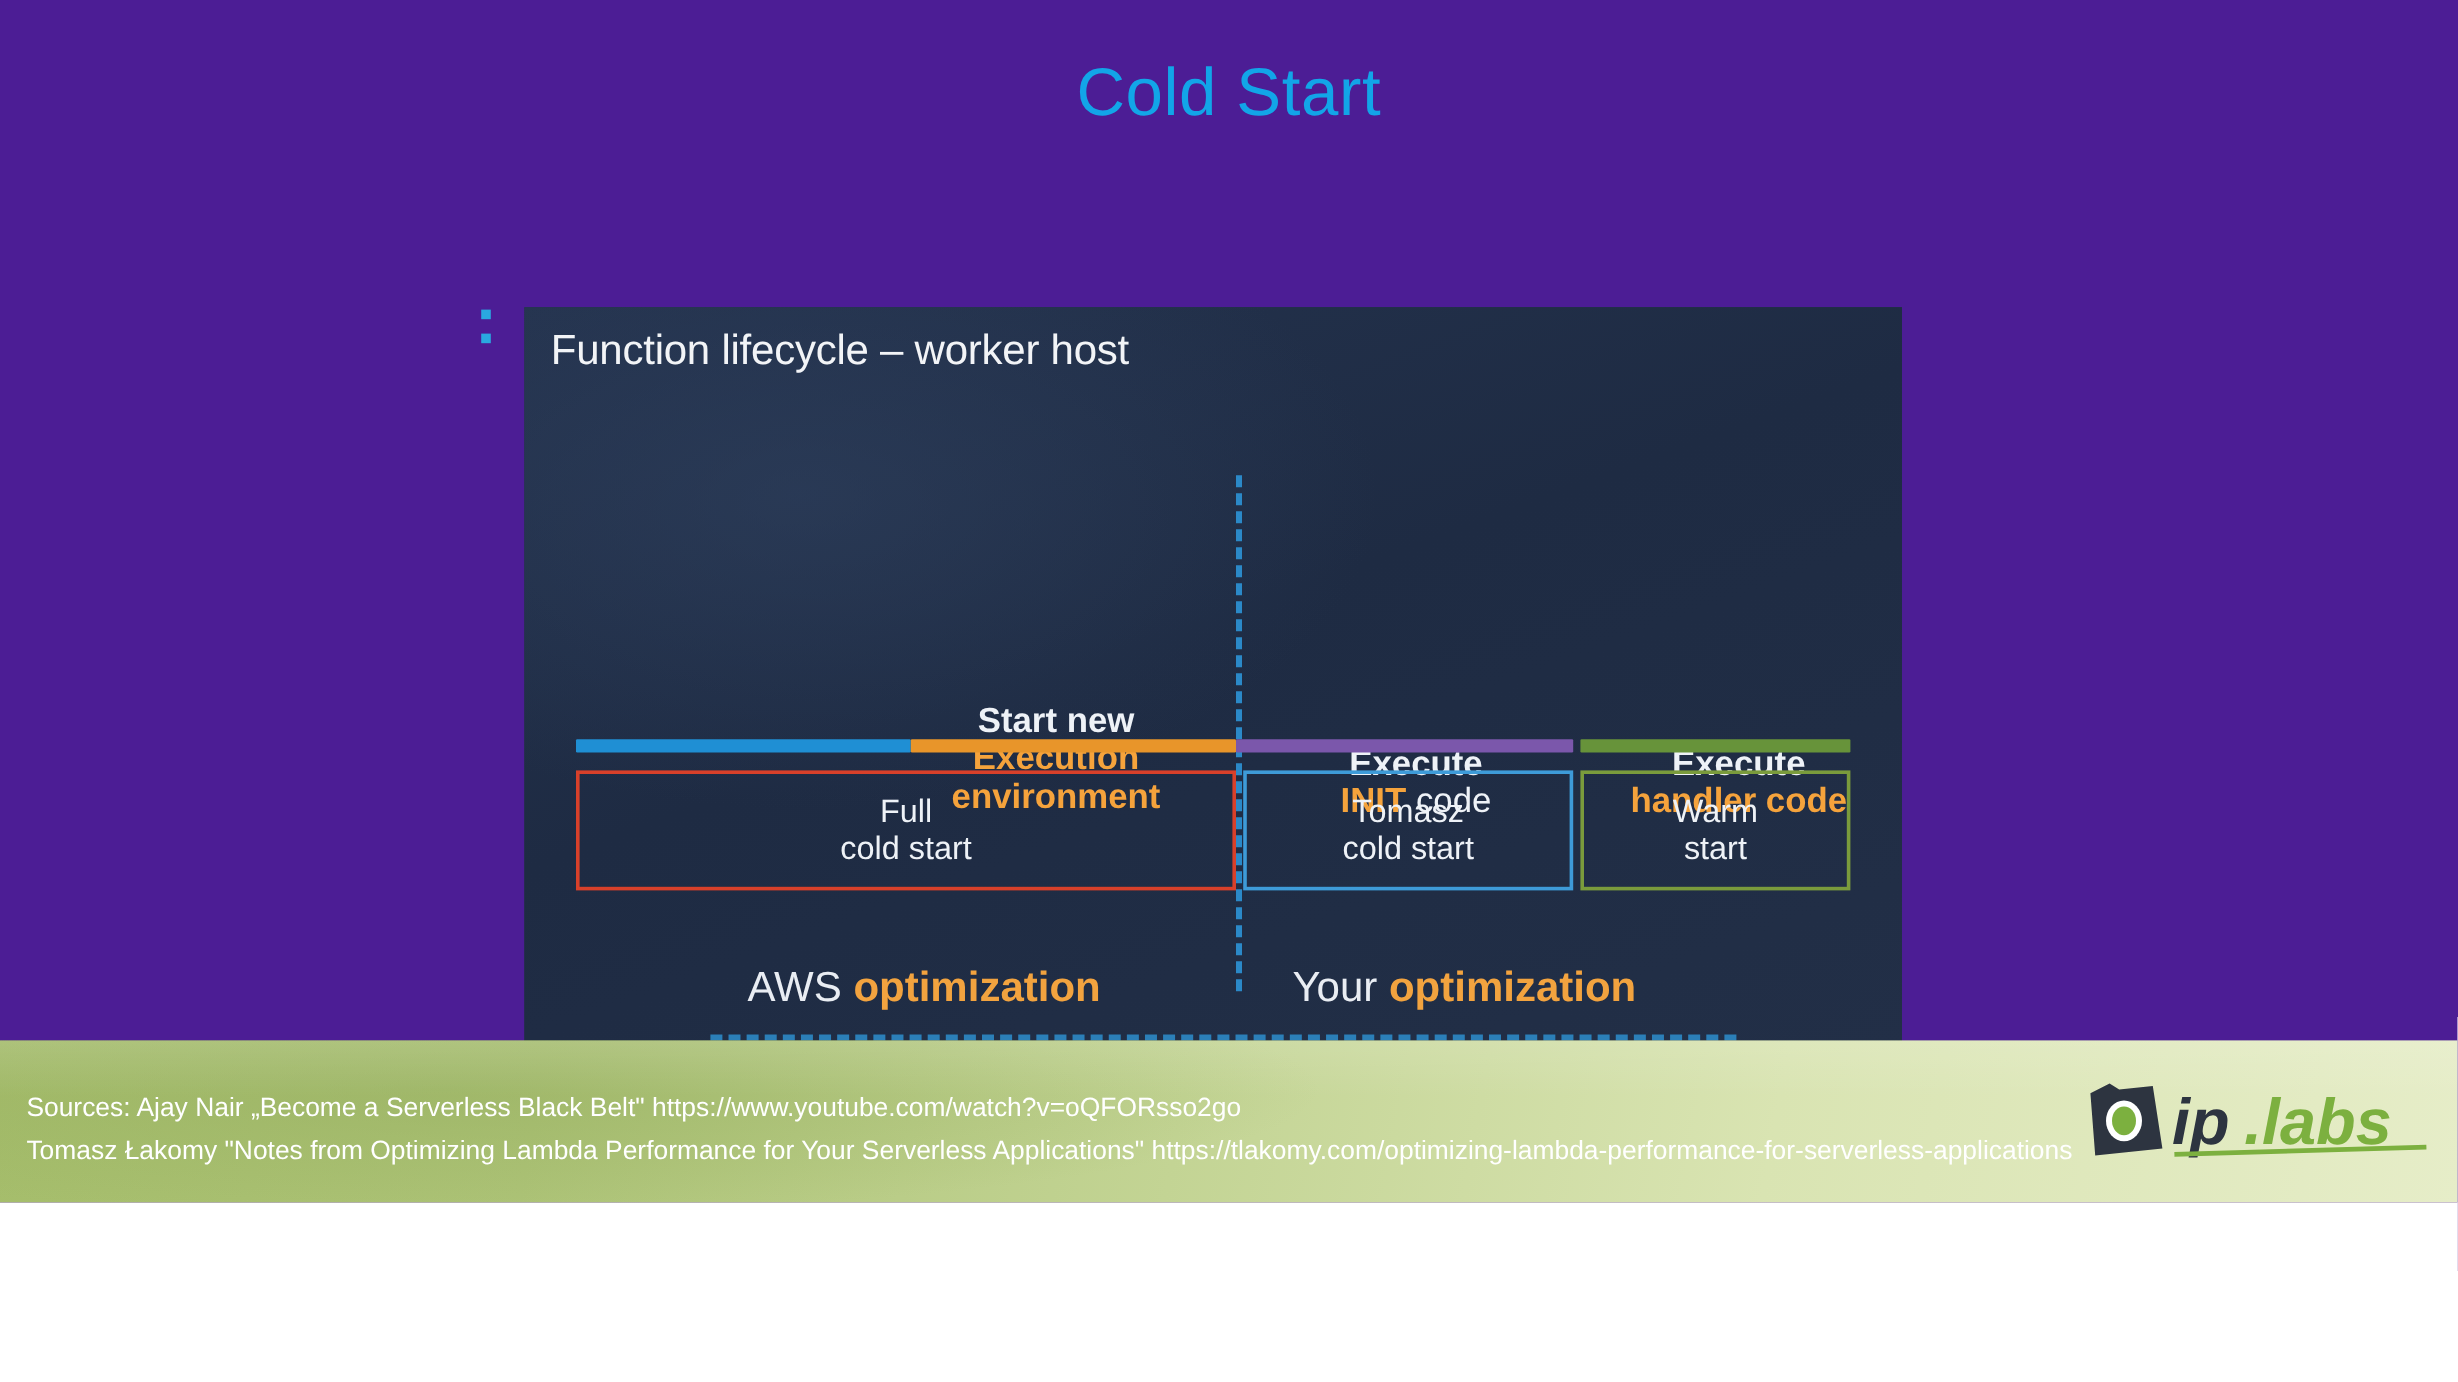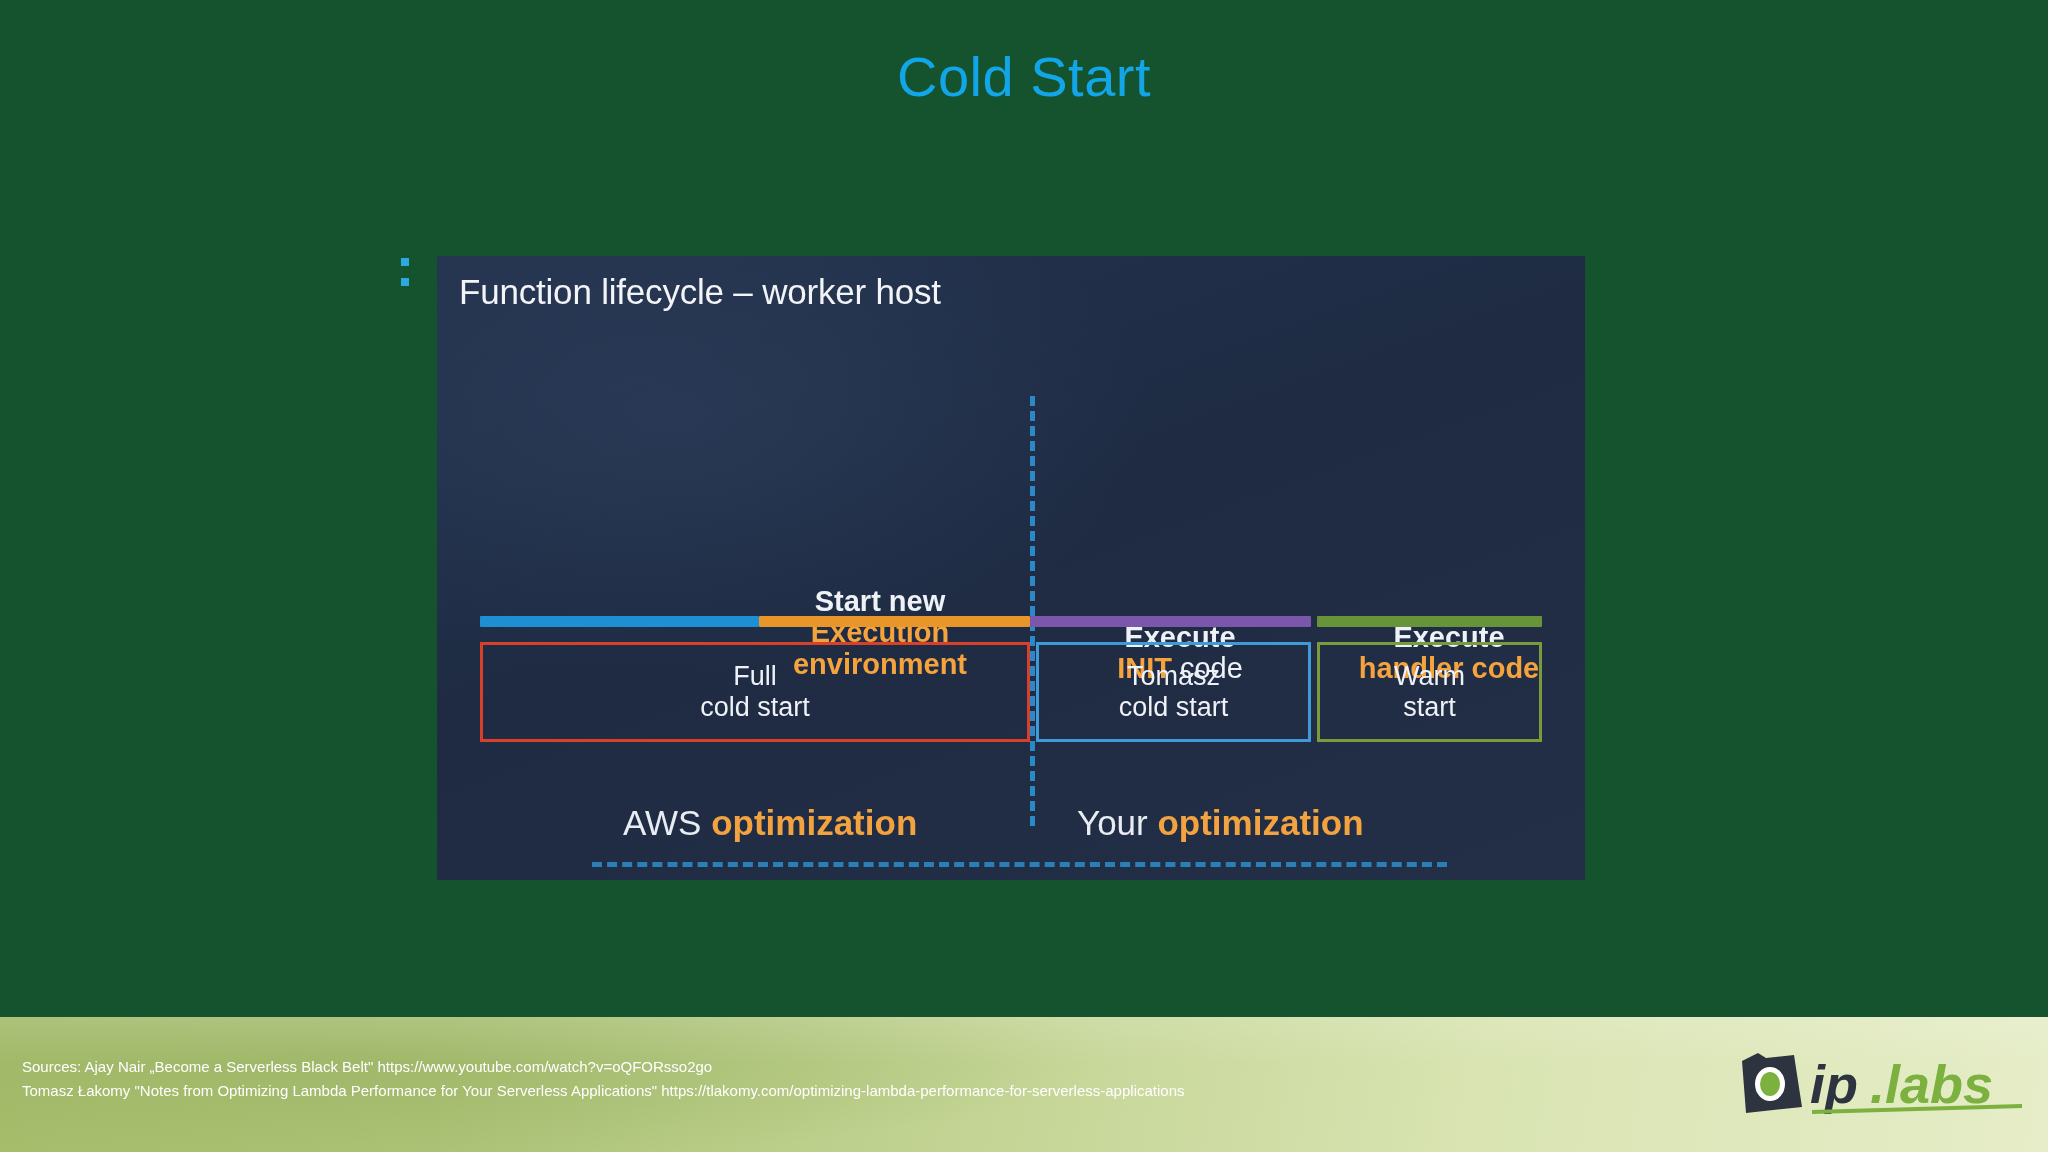--- a/index.html
+++ b/index.html
@@ -2,21 +2,21 @@
 <html><head>
 <meta charset="utf-8">
 <style>
   * { box-sizing: border-box; margin: 0; padding: 0; }
   html, body {
     width: 2048px; height: 1152px;
     background: #ffffff;
     font-family: "Liberation Sans", sans-serif;
     overflow: hidden;
   }
-  #slide { position: relative; width: 2048px; height: 1152px; background:#14532d; }
+  #slide { position: relative; width: 2048px; height: 1002px; background:#4c1d95; }
 
   
   .slide-title {
     position: absolute;
     left: 0; top: 48px; width: 2048px;
     text-align: center;
     font-size: 56px;
     font-weight: 400;
     color: #12a5e8;
     letter-spacing: 0.5px;
@@ -128,21 +128,21 @@
       linear-gradient(100deg, #a5bd6b 0%, #adc377 22%, #c3d494 48%, #d9e4b2 72%, #e6edc8 100%);
     overflow: hidden;
   }
   .footer:before {
     content:""; position:absolute; left: 0; top: 0; width: 2048px; height: 135px;
     background: linear-gradient(180deg, rgba(255,255,255,0.12) 0%, rgba(255,255,255,0) 35%);
     pointer-events:none;
   }
   .sources {
     position: absolute; left: 22px; top: 38px;
-    font-size: 15px; color: #ffffff; line-height: 1.62;
+    font-size: 22px; color: #ffffff; line-height: 1.62;
     white-space: nowrap; font-family: "Liberation Sans", sans-serif;
   }
   .sources .line { display: block; }
 
   
   .logo { position: absolute; right: 22px; top: 28px; width: 290px; height: 82px; }
   .logo svg { display:block; }
 </style>
 </head>
 <body>

